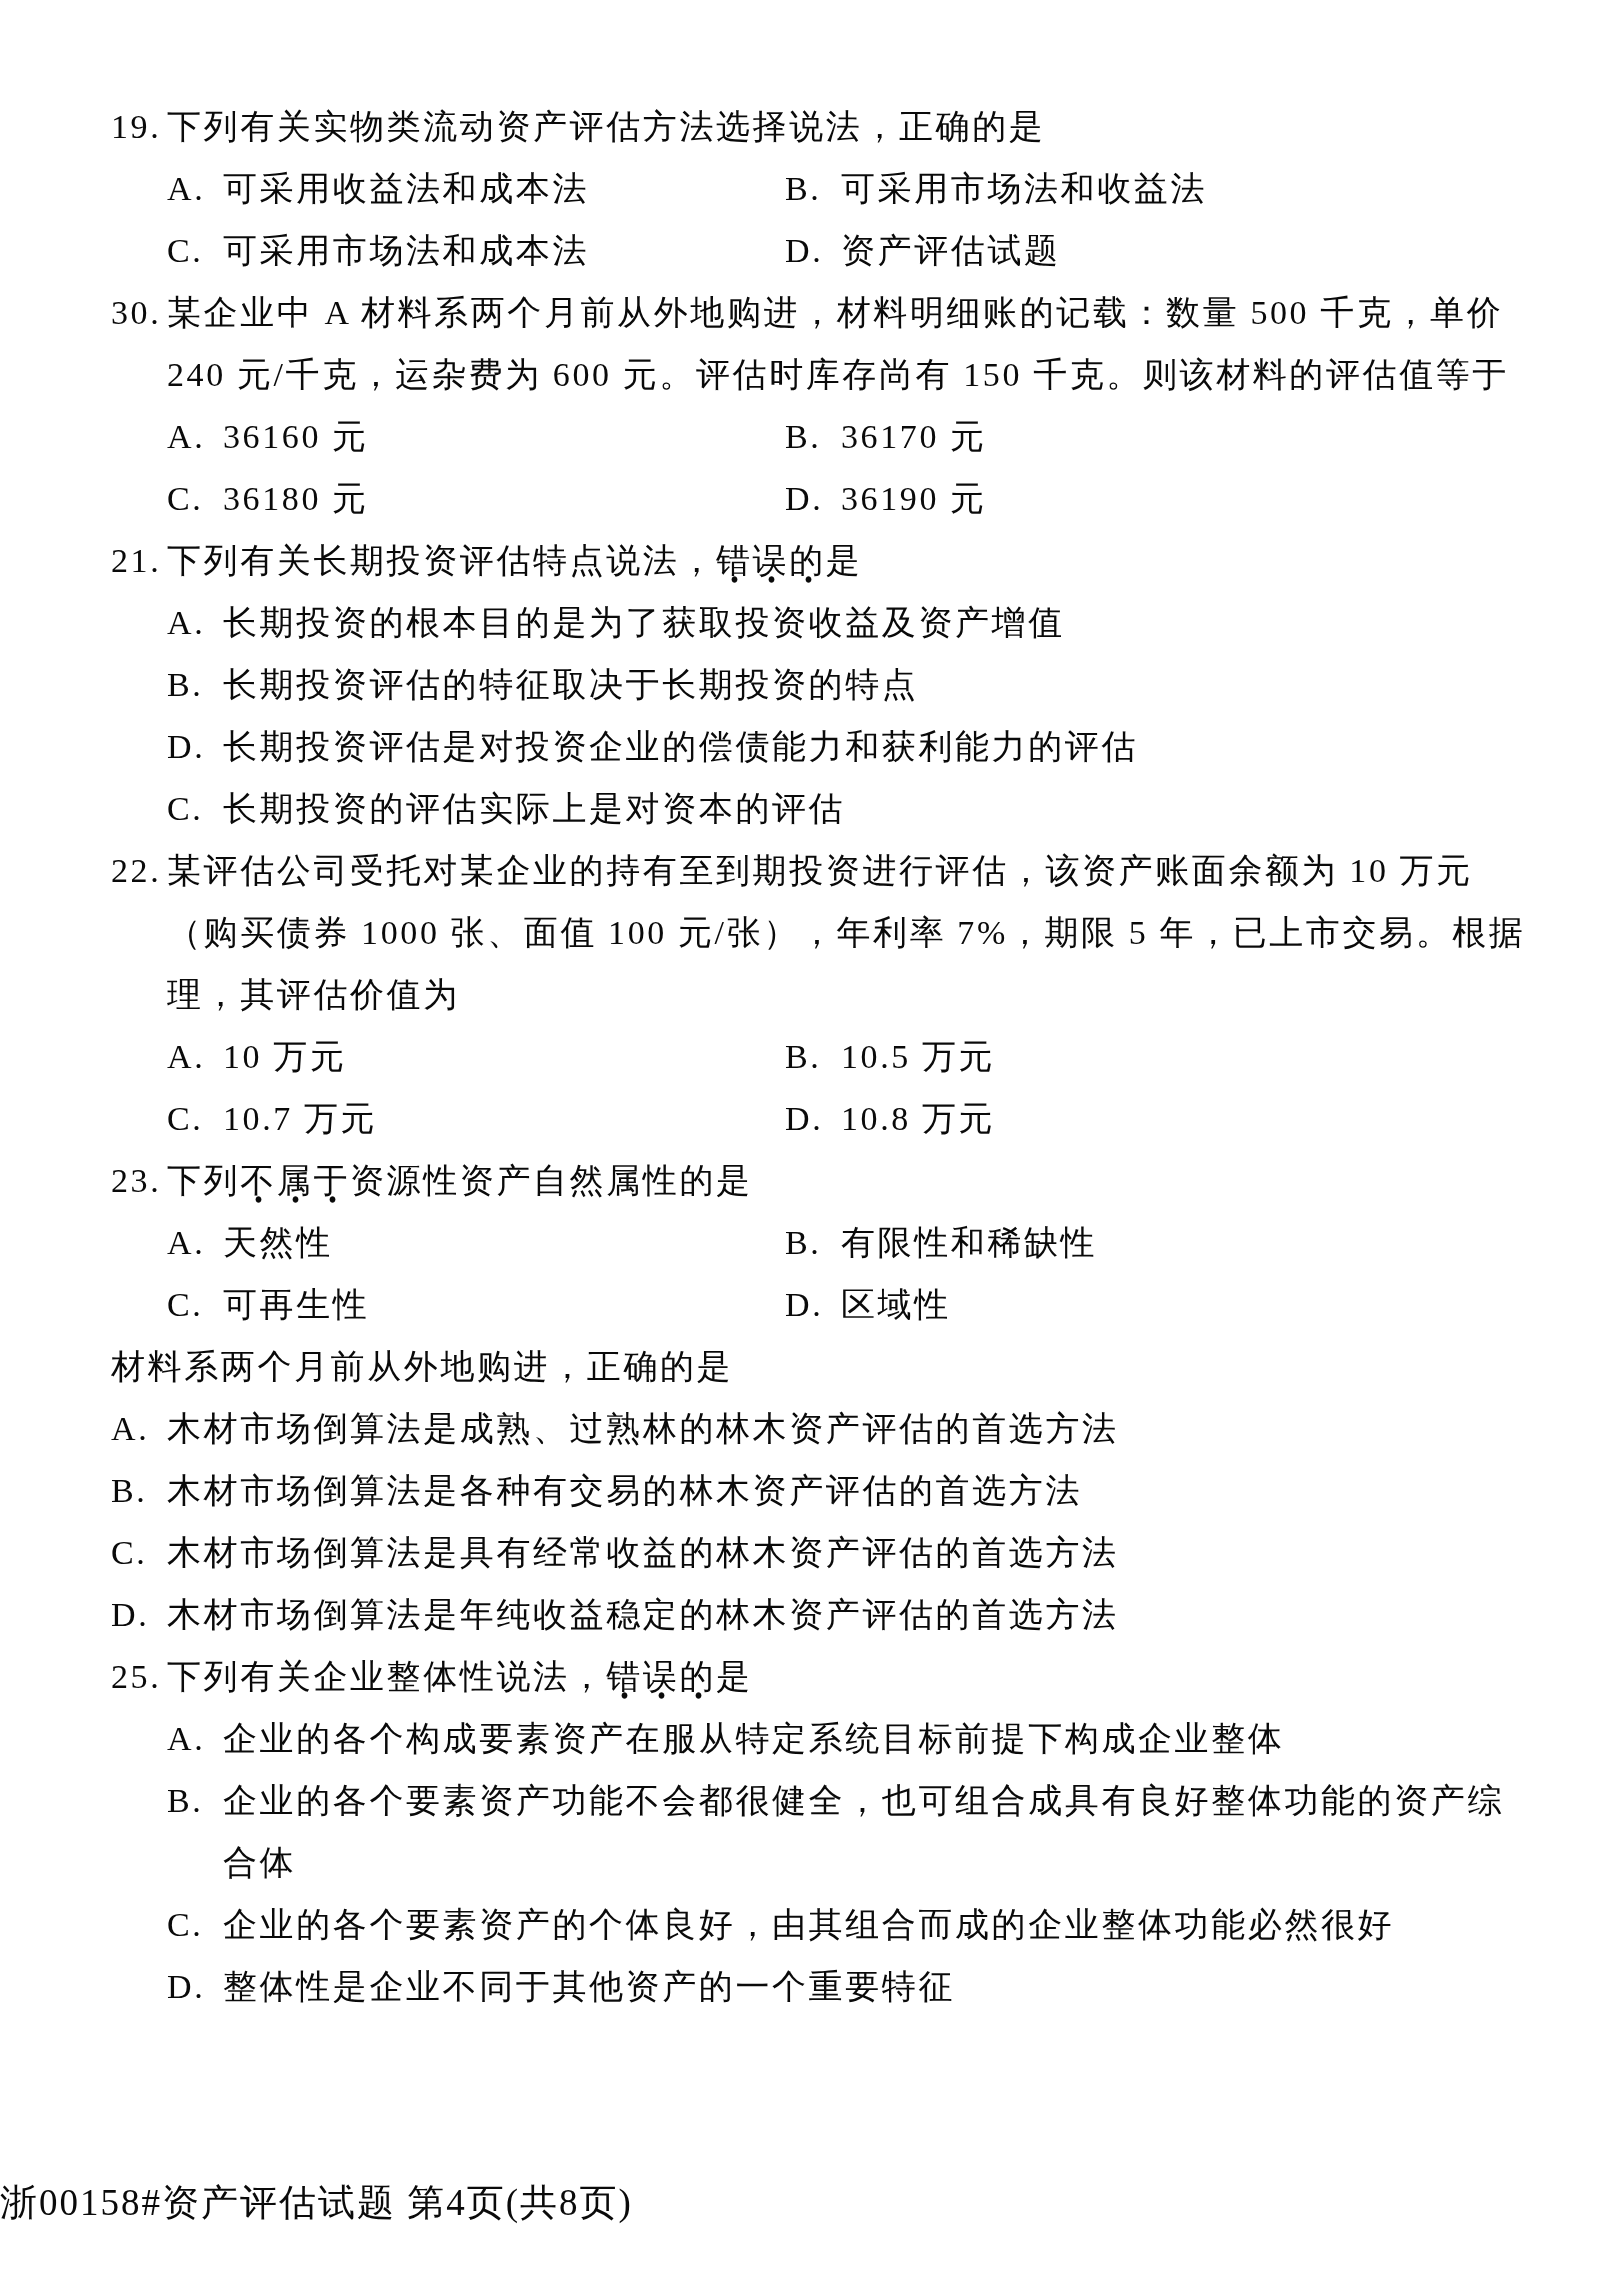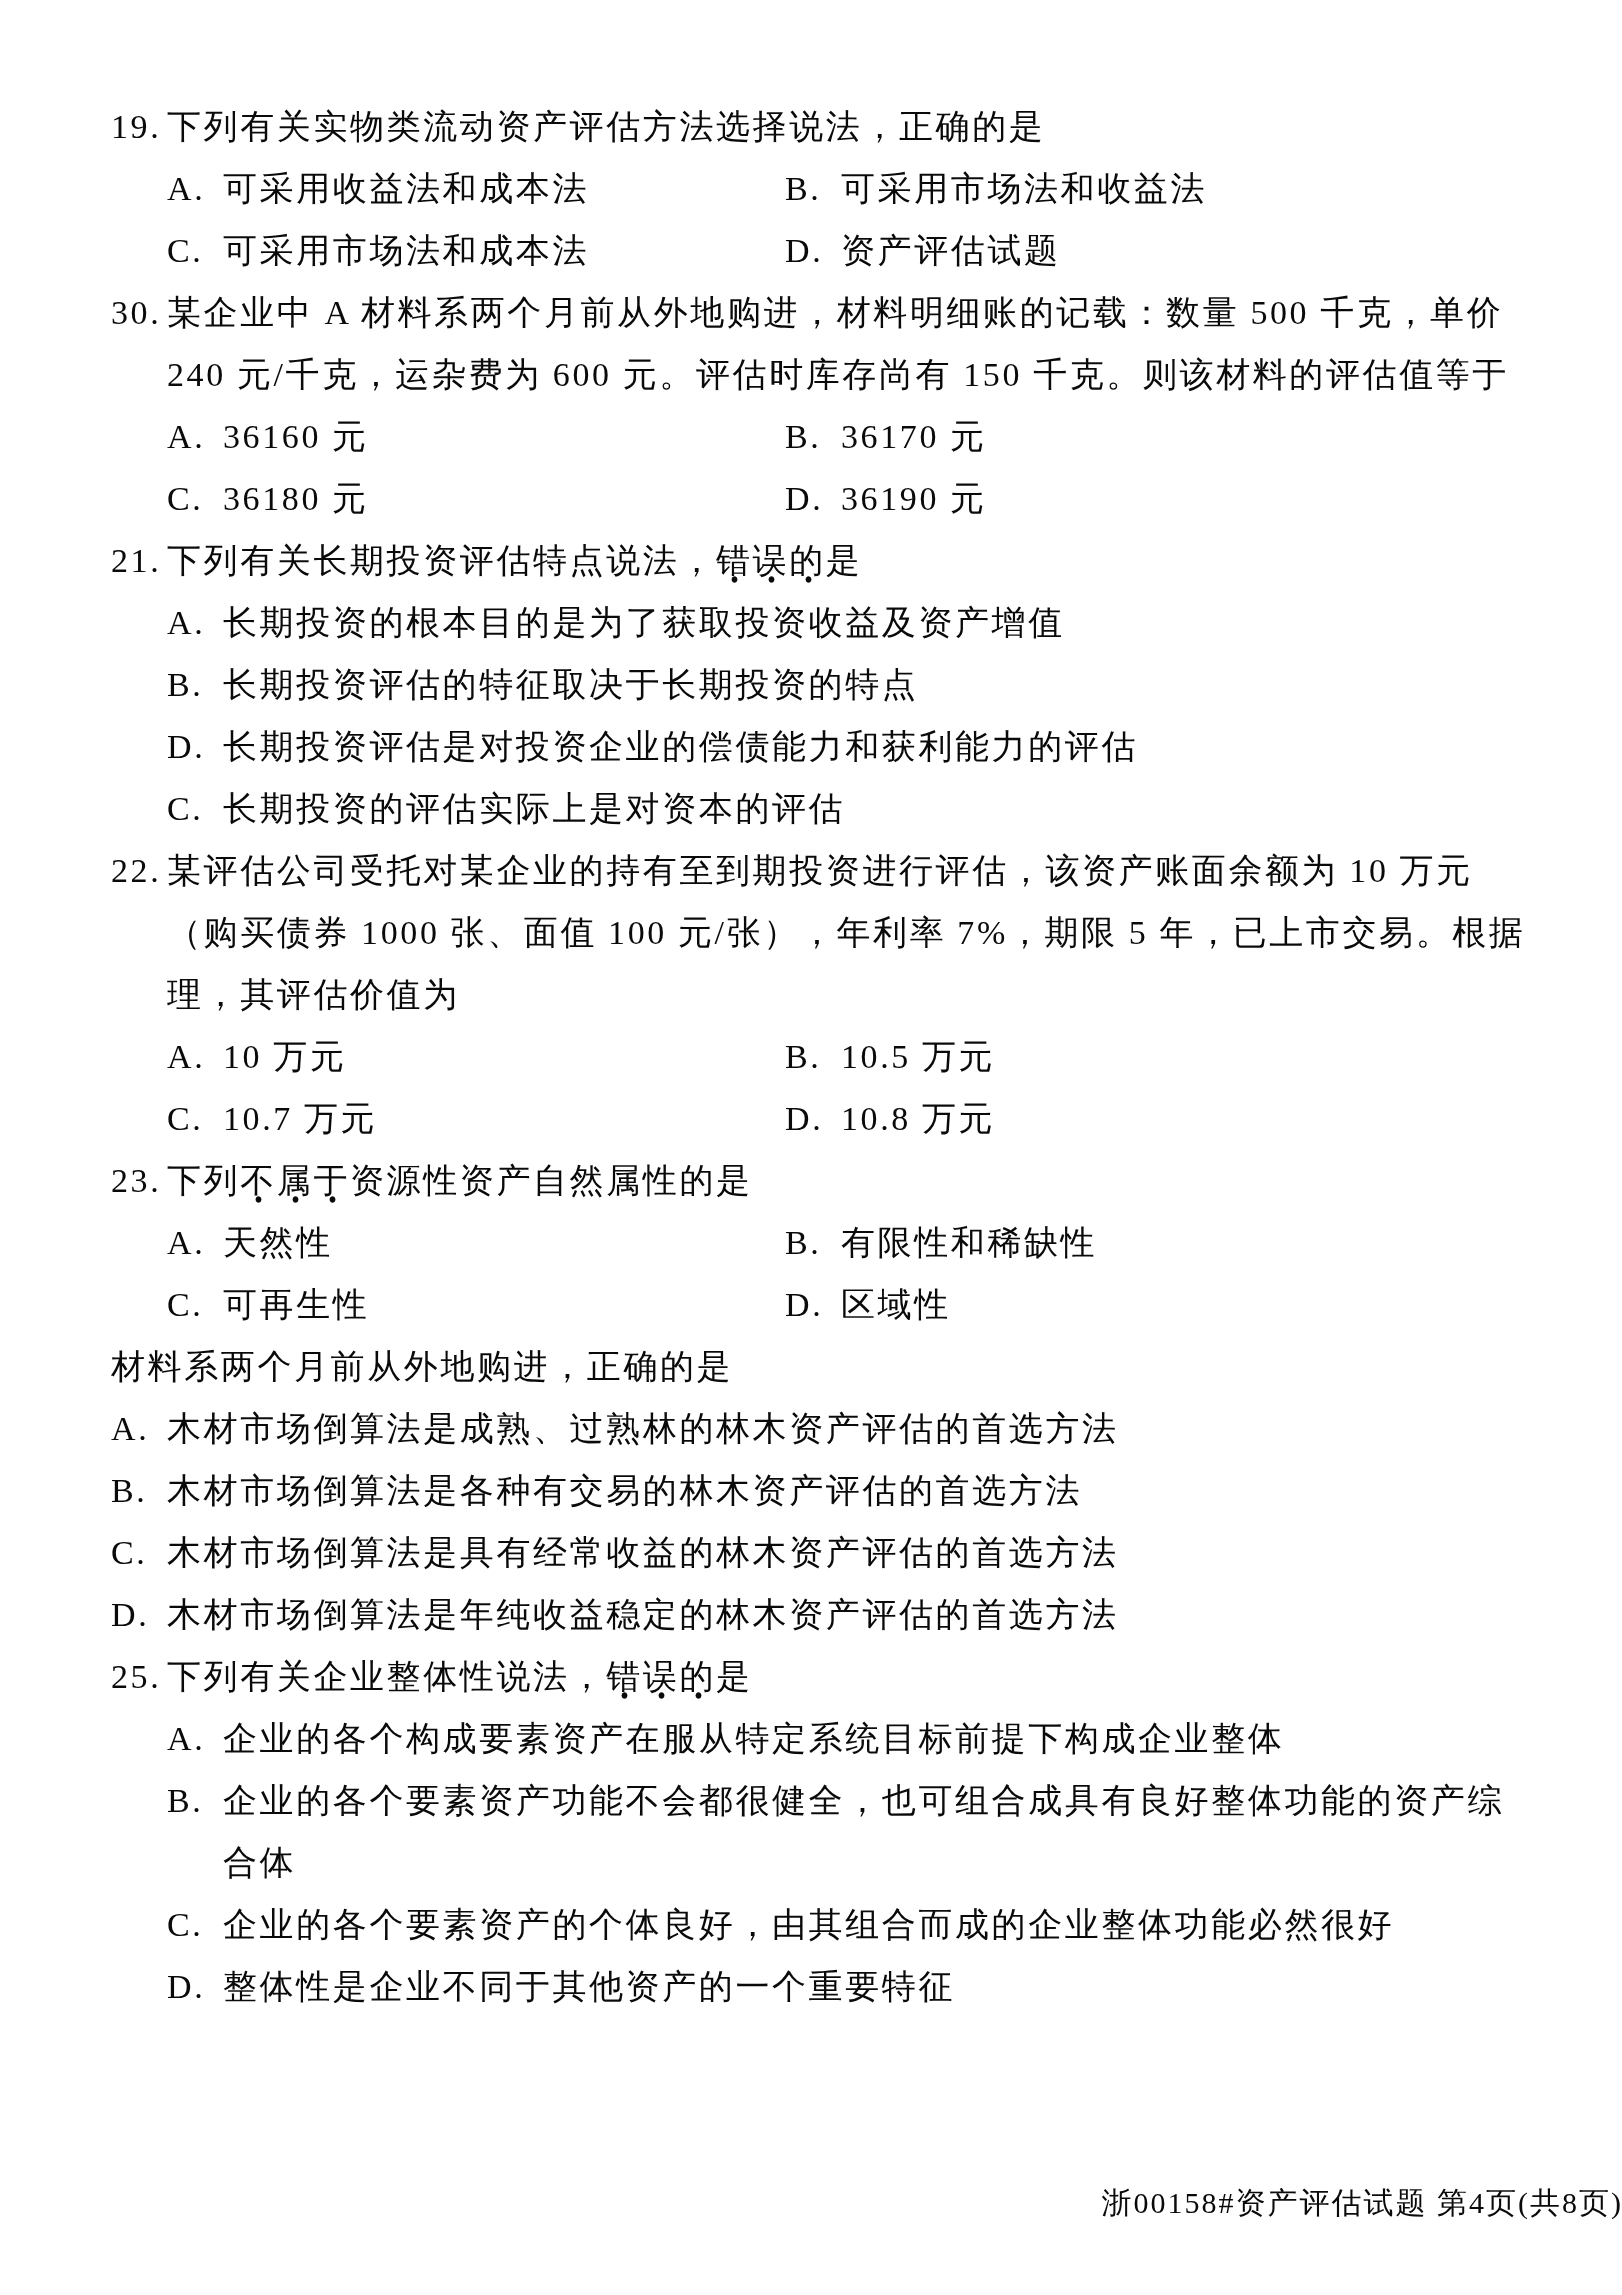--- a/index.html
+++ b/index.html
@@ -51,24 +51,23 @@
     background-repeat: repeat-x;
     background-position: left bottom;
     padding-bottom: 3.9px;
   }
   .footer {
     position: absolute;
     left: 0; right: 0;
     top: 2172px;
     height: 62px;
     line-height: 62px;
-    text-align: right;
-    font-size: 30px;
+    text-align: left;
+    font-size: 37px;
     letter-spacing: 2px;
-    margin-left: 32px;
   }
 </style>
 </head>
 <body>
 
 <div class="page">
   <main class="content" id="question-list">
       <div class="question">
         <div class="qnum">19.</div>
         <div class="qbody">

